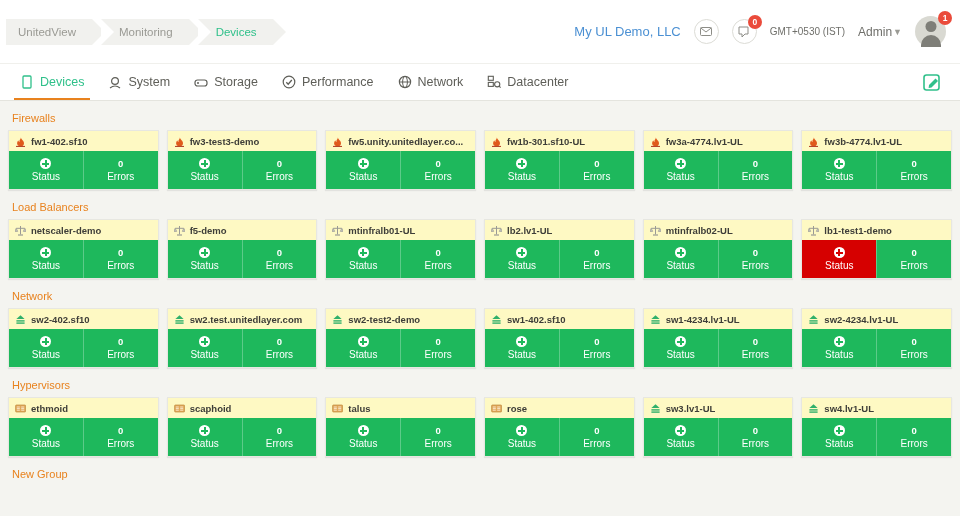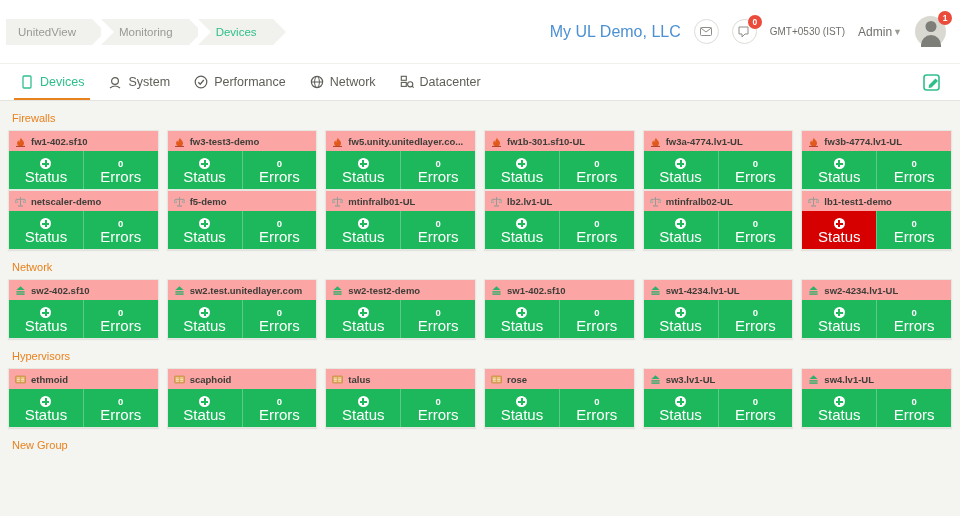--- a/index.html
+++ b/index.html
@@ -48,21 +48,21 @@
     left: 0; top: 0;
     width: 0; height: 0;
     border-top: 13px solid transparent;
     border-bottom: 13px solid transparent;
     border-left: 13px solid #ffffff;
   }
   .crumb:first-child::before { display: none; }
   .crumb.active { color: #2fc08a; }
 
   .topright { display: flex; align-items: center; gap: 13px; }
-  .company { color: #4b90d3; font-size: 16px; }
+  .company { color: #4b90d3; font-size: 13px; }
   .circ-icon {
     width: 25px; height: 25px;
     border-radius: 50%;
     border: 1px solid #dcdcd6;
     display: flex; align-items: center; justify-content: center;
     color: #9b9b95;
     font-size: 12px;
     background: #fff;
     position: relative;
   }
@@ -134,21 +134,21 @@
     color: #e8821e;
     font-size: 11px;
     padding: 11px 4px 6px 4px;
   }
   .cards {
     display: flex;
     gap: 8px;
   }
   .card {
     width: 155px;
-    background: #fca5a5;
+    background: #fef9c3;
     border: 1px solid #e7e7e1;
     box-shadow: 0 1px 1px rgba(0,0,0,0.07);
     display: flex;
     flex-direction: column;
   }
   .card-head {
     height: 20px;
     display: flex;
     align-items: center;
     gap: 5px;
@@ -164,21 +164,21 @@
     flex: 1;
     display: flex; flex-direction: column;
     align-items: center; justify-content: center;
     gap: 2px;
     background: #1eb85c;
     color: #fff;
   }
   .cell.red { background: #d60000; }
   .cell + .cell { border-left: 1px solid rgba(255,255,255,0.28); }
   .cell-val { font-size: 9.5px; font-weight: bold; line-height: 11px; }
-  .cell-lbl { font-size: 15px; line-height: 11px; }
+  .cell-lbl { font-size: 10px; line-height: 11px; }
   .status-glyph {
     width: 11px; height: 11px; border-radius: 50%;
     background: #fff; position: relative; display: block;
   }
   .status-glyph::before, .status-glyph::after {
     content: ""; position: absolute; background: #1eb85c;
   }
   .cell.red .status-glyph::before, .cell.red .status-glyph::after { background: #d60000; }
   .status-glyph::before { left: 4.5px; top: 2px; width: 2px; height: 7px; }
   .status-glyph::after { top: 4.5px; left: 2px; height: 2px; width: 7px; }
@@ -238,20 +238,29 @@
         <span>Devices</span>
       </div>
       <div class="navtab">
         <span>
           <svg width="14" height="14" viewBox="0 0 14 14">
             <circle cx="7" cy="6" r="3.4" fill="none" stroke="currentColor" stroke-width="1.2"></circle>
             <path d="M2 13 q5-4 10 0" fill="none" stroke="currentColor" stroke-width="1.2"></path>
           </svg>
         </span>
         <span>System</span>
+      </div>
+      <div class="navtab">
+        <span>
+          <svg width="14" height="14" viewBox="0 0 14 14">
+            <rect x="1" y="5" width="12" height="6" rx="2.5" fill="none" stroke="currentColor" stroke-width="1.2"></rect>
+            <circle cx="4" cy="8" r="1" fill="currentColor"></circle>
+          </svg>
+        </span>
+        <span>Storage</span>
       </div>
       <div class="navtab">
         <span>
           <svg width="14" height="14" viewBox="0 0 14 14">
             <circle cx="7" cy="7" r="5.8" fill="none" stroke="currentColor" stroke-width="1.2"></circle>
             <path d="M4.3 7.2 L6.2 9.2 L9.8 5" fill="none" stroke="currentColor" stroke-width="1.3"></path>
           </svg>
         </span>
         <span>Performance</span>
       </div>
@@ -399,20 +408,21 @@
             </div>
             <div class="cell">
               <span class="cell-val">0</span>
               <span class="cell-lbl">Errors</span>
             </div>
           </div>
         </div>
       </div>
     </div>
     <div>
+      <div class="group-title">Load Balancers</div>
       <div class="cards">
         <div class="card">
           <div class="card-head">
             <span class="icon-sq"><svg width="11" height="11" viewBox="0 0 11 11">
                 <path d="M5.5 1 v8.4" stroke="#9a9a94" stroke-width="1"></path>
                 <path d="M1.2 3.3 h8.6" stroke="#9a9a94" stroke-width="1"></path>
                 <path d="M1.2 3.3 L-0.1 6.4 h2.8 Z" fill="#c9c9c3" stroke="#9a9a94" stroke-width="0.7"></path>
                 <path d="M9.8 3.3 L8.3 6.4 h3 Z" fill="#c9c9c3" stroke="#9a9a94" stroke-width="0.7"></path>
                 <path d="M3 10 h5" stroke="#9a9a94" stroke-width="1.2"></path>
               </svg></span>

